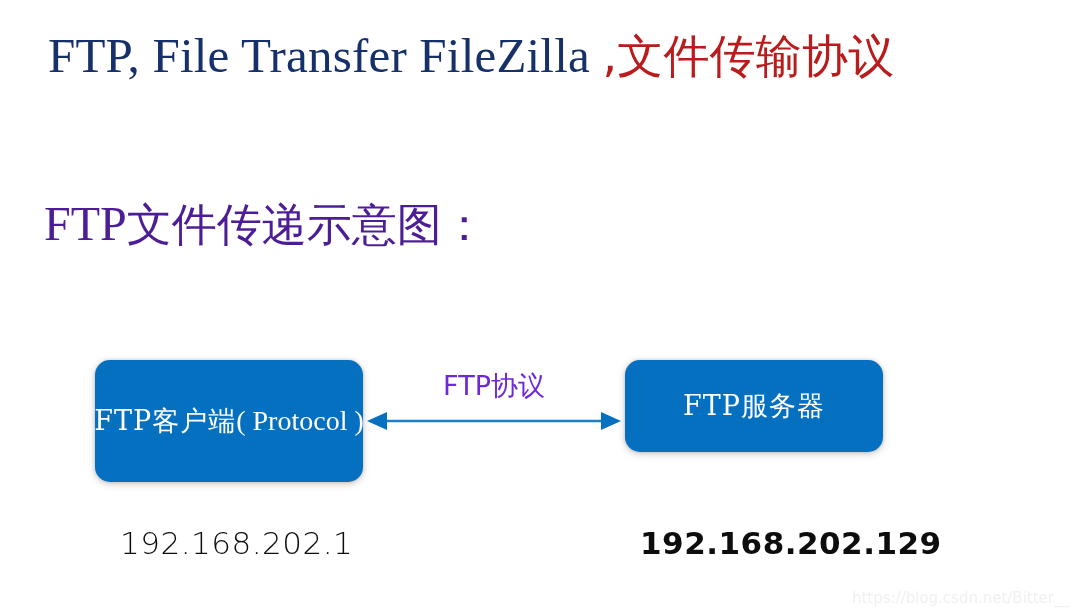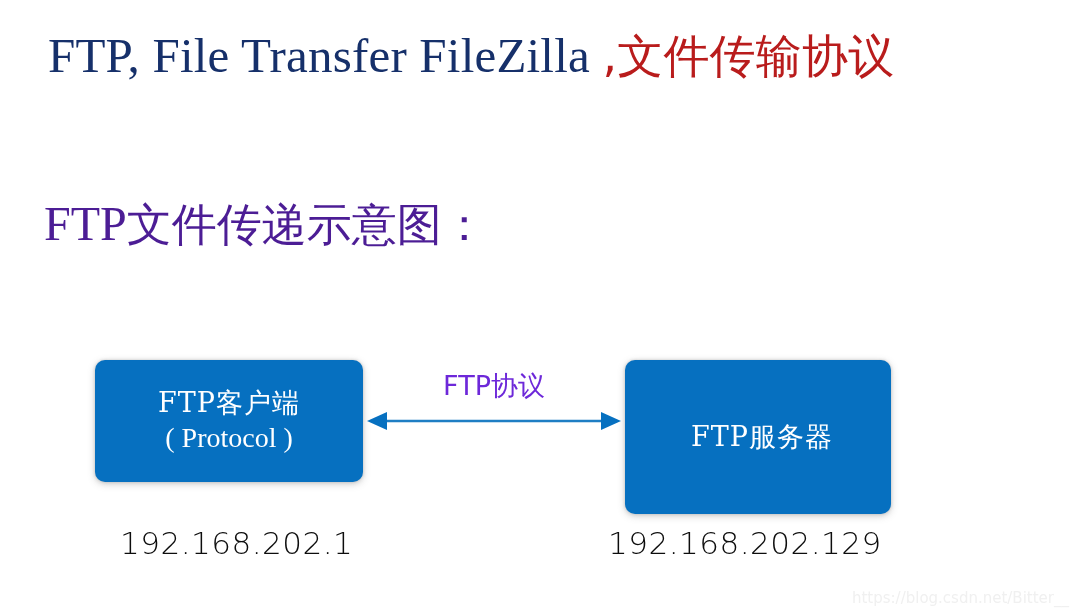--- a/index.html
+++ b/index.html
@@ -55,25 +55,25 @@
     position: absolute;
     left: 0;
     top: 0;
     width: 1081px;
     height: 615px;
   }
 
   .node-box {
     position: absolute;
     background: #0670c0;
-    border-radius: 10px;
+    border-radius: 15px;
     box-shadow: 0 2px 7px rgba(140,140,140,0.45),
                 0 0 3px rgba(170,170,170,0.55);
     display: flex;
-    flex-direction: column;
+    flex-direction: row;
     align-items: center;
     justify-content: center;
     color: #ffffff;
     text-align: center;
   }
   .node-line {
     display: block;
     white-space: nowrap;
     font-family: "Liberation Serif", serif;
     font-size: 28px;
@@ -88,22 +88,21 @@
   #client-box {
     left: 95px;
     top: 360px;
     width: 268px;
     height: 122px;
   }
   #server-box {
     left: 625px;
     top: 360px;
     width: 258px;
-    height: 154px;
-    padding-left: 8px;
+    height: 92px;
   }
 
   
   #protocol-arrow {
     position: absolute;
     left: 363px;
     top: 405px;
     width: 262px;
     height: 32px;
   }
@@ -128,22 +127,23 @@
     font-weight: 300;
     white-space: nowrap;
     letter-spacing: 0.5px;
     margin-top: 15px;
   }
   #client-ip {
     left: 120px;
     top: 510px;
   }
   #server-ip {
-    left: 608px;
+    left: 640px;
     top: 510px;
+    font-weight: bold;
   }
 
   
   #watermark {
     position: absolute;
     right: 12px;
     bottom: 8px;
     color: #f0f0f0;
     font-family: "DejaVu Sans", "Liberation Sans", sans-serif;
     font-size: 15px;

